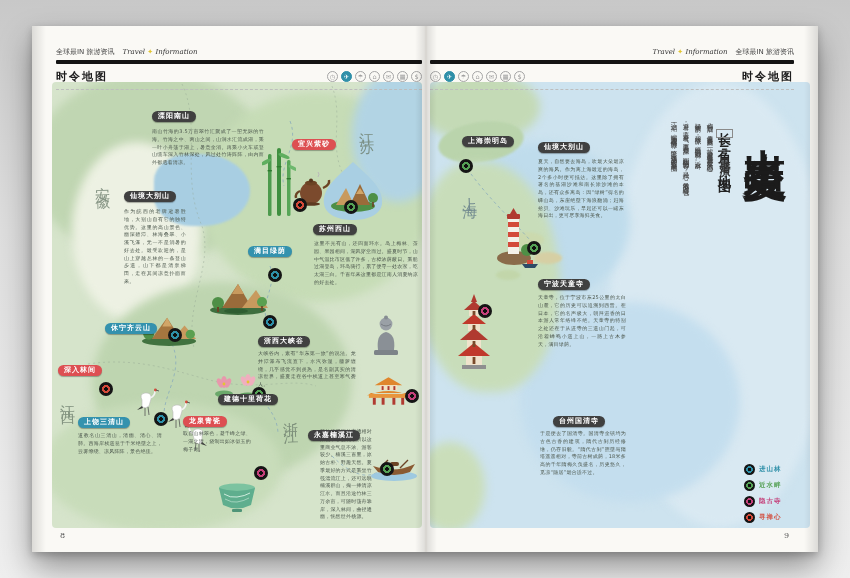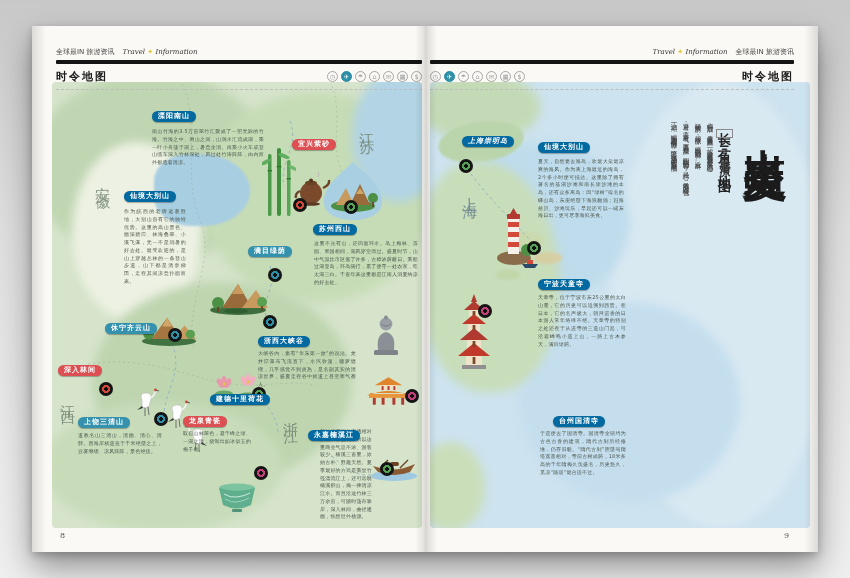--- a/index.html
+++ b/index.html
@@ -35,21 +35,21 @@
   
   .map{position:absolute;top:56px;height:446px;overflow:hidden;z-index:1;}
   .map-left{left:20px;width:370px;background:#d6e4cb;border-radius:4px;}
   .map-right{left:398px;width:380px;background:#cde3ef;border-radius:4px;}
   .blob{position:absolute;border-radius:50%;filter:blur(5px);}
   .crisp{filter:blur(1px);}
   
   .lay{position:absolute;left:0;top:0;width:786px;height:526px;pointer-events:none;}
   .routes{z-index:4;}
   .pill{position:absolute;z-index:12;font-size:7px;font-weight:bold;color:#fff;padding:2px 6px;border-radius:8px;letter-spacing:1px;line-height:1;white-space:nowrap;box-shadow:0 1px 1px rgba(0,0,0,.3);}
-  .pg{background:#0369a1;}
+  .pg{background:#404040;}
   .pb{background:#3492ae;}
   .pr{background:#dd4f52;}
   .desc{position:absolute;z-index:9;font-size:5px;line-height:1.55;color:#4d584e;text-align:justify;letter-spacing:.2px;}
   .prov{position:absolute;z-index:6;writing-mode:vertical-rl;font-family:"DejaVu Serif","Liberation Serif",serif;font-size:15px;color:#6e7f6e;letter-spacing:7px;opacity:.8;transform:rotate(-2deg);}
   .prov.sea{color:#5f7886;}
   .marker{position:absolute;z-index:11;width:14px;height:14px;border-radius:50%;
     background:radial-gradient(circle,#101010 0 2px,var(--ring) 2px 4px,#151515 4px 7px);}
   .illus{position:absolute;z-index:8;}
   
   .f-title{position:absolute;left:710px;top:88px;z-index:15;writing-mode:vertical-rl;
@@ -332,23 +332,23 @@
   <div class="pill pg" style="left:120px;top:85px;">溧阳南山</div>
   <div class="pill pr" style="left:260px;top:113px;">宜兴紫砂</div>
   <div class="pill pg" style="left:92px;top:165px;">仙境大别山</div>
   <div class="pill pb" style="left:216px;top:220px;">满目绿荫</div>
   <div class="pill pg" style="left:281px;top:198px;">苏州西山</div>
   <div class="pill pg" style="left:226px;top:310px;">浙西大峡谷</div>
   <div class="pill pb" style="left:73px;top:297px;">休宁齐云山</div>
   <div class="pill pr" style="left:26px;top:339px;">深入林间</div>
   <div class="pill pb" style="left:46px;top:391px;">上饶三清山</div>
   <div class="pill pr" style="left:151px;top:390px;">龙泉青瓷</div>
-  <div class="pill pg" style="left:178px;top:368px;">建德十里荷花</div>
+  <div class="pill pg" style="left:186px;top:368px;">建德十里荷花</div>
   <div class="pill pg" style="left:276px;top:404px;">永嘉楠溪江</div>
-  <div class="pill pg" style="left:430px;top:110px;font-style:italic;">上海崇明岛</div>
+  <div class="pill pg" style="left:430px;top:110px;">上海崇明岛</div>
   <div class="pill pg" style="left:506px;top:116px;">仙境大别山</div>
   <div class="pill pg" style="left:506px;top:253px;">宁波天童寺</div>
   <div class="pill pg" style="left:521px;top:390px;">台州国清寺</div>
 
   <div class="desc" style="left:120px;top:102px;width:112px;height:58px;">南山竹海的3.5万亩翠竹汇聚成了一望无际的竹海。竹海之中、两山之间，山涧水汇流成湖，乘一叶小舟荡于湖上，暑意全消。再乘小火车或登山缆车深入竹林深处，风过处竹涛阵阵，由内而外都透着清凉。</div>
   <div class="desc" style="left:92px;top:182px;width:62px;height:92px;">作为皖西的老牌避暑胜地，大别山自有它的独特优势。这里的高山景色、幽深碧潭、林海叠翠、小溪飞瀑，无一不是消暑的好去处。最受欢迎的，是山上穿越丛林的一条登山步道，山下都是清泉梯田，走在其间凉意扑面而来。</div>
   <div class="desc" style="left:282px;top:214px;width:104px;height:88px;">这里不光有山，还四面环水。岛上梅林、茶园、果园相间，湖风穿堂而过。盛夏时节，山中气温比市区低了许多，古樟浓荫蔽日。乘船过湖登岛，环岛骑行，累了便寻一处农家，吃太湖三白。千百年来这里都是江南人消夏纳凉的好去处。</div>
   <div class="desc" style="left:226px;top:324px;width:98px;height:60px;">大峡谷内，素有“华东第一旅”的说法。龙井潭瀑布飞流直下，水汽弥漫，藤萝缠绕，几乎感觉不到炎热，是名副其实的清凉世界，盛夏走在谷中栈道上甚至寒气袭人。</div>
   <div class="desc" style="left:46px;top:406px;width:84px;height:52px;">道教名山三清山，清幽、清心、清肺。西海岸栈道悬于千米绝壁之上，云雾缭绕、凉风阵阵，景色绝佳。</div>
   <div class="desc" style="left:151px;top:404px;width:68px;height:30px;">取自山林翠色，凝千峰之绿、一湖之清，烧制出如冰似玉的梅子青。</div>
@@ -361,18 +361,36 @@
   <div class="f-sub">
     <span>长</span><span class="boxed">三</span><span>角</span><span class="quoted">『最清凉』</span><span>地图</span>
   </div>
   <div class="f-intro">
     <p>梅雨过后，便是炎炎夏日，找一个避暑胜地躲上几日是所有人的心愿。</p>
     <p>绿树浓荫、碧水微凉，所以我们进山林、近水畔。</p>
     <p>避暑，要避暑气，更要避烦躁，因此我们隐古寺、寻禅心，最清凉不过心境也。</p>
     <p>这一期，编辑为大家倾情推荐，绘出了一张最清凉的长三角避暑地图。</p>
   </div>
 
+  <div class="legend">
+    <div class="lrow" style="--ring:#2e8fa8;">
+        <span class="ldot"></span>
+        <span class="llab">进山林</span>
+      </div>
+    <div class="lrow" style="--ring:#55a155;">
+        <span class="ldot"></span>
+        <span class="llab">近水畔</span>
+      </div>
+    <div class="lrow" style="--ring:#c4407a;">
+        <span class="ldot"></span>
+        <span class="llab">隐古寺</span>
+      </div>
+    <div class="lrow" style="--ring:#d34a3a;">
+        <span class="ldot"></span>
+        <span class="llab">寻禅心</span>
+      </div>
+  </div>
 
   <div class="pageno pn-l">8</div>
   <div class="pageno pn-r">9</div>
 
   <div class="gutter"></div>
 </div>
 
 </body></html>

